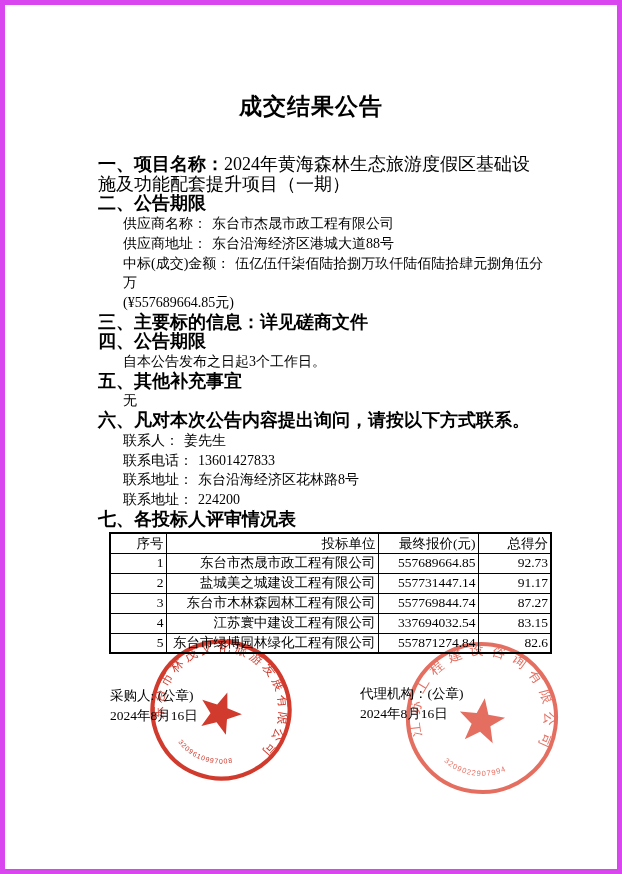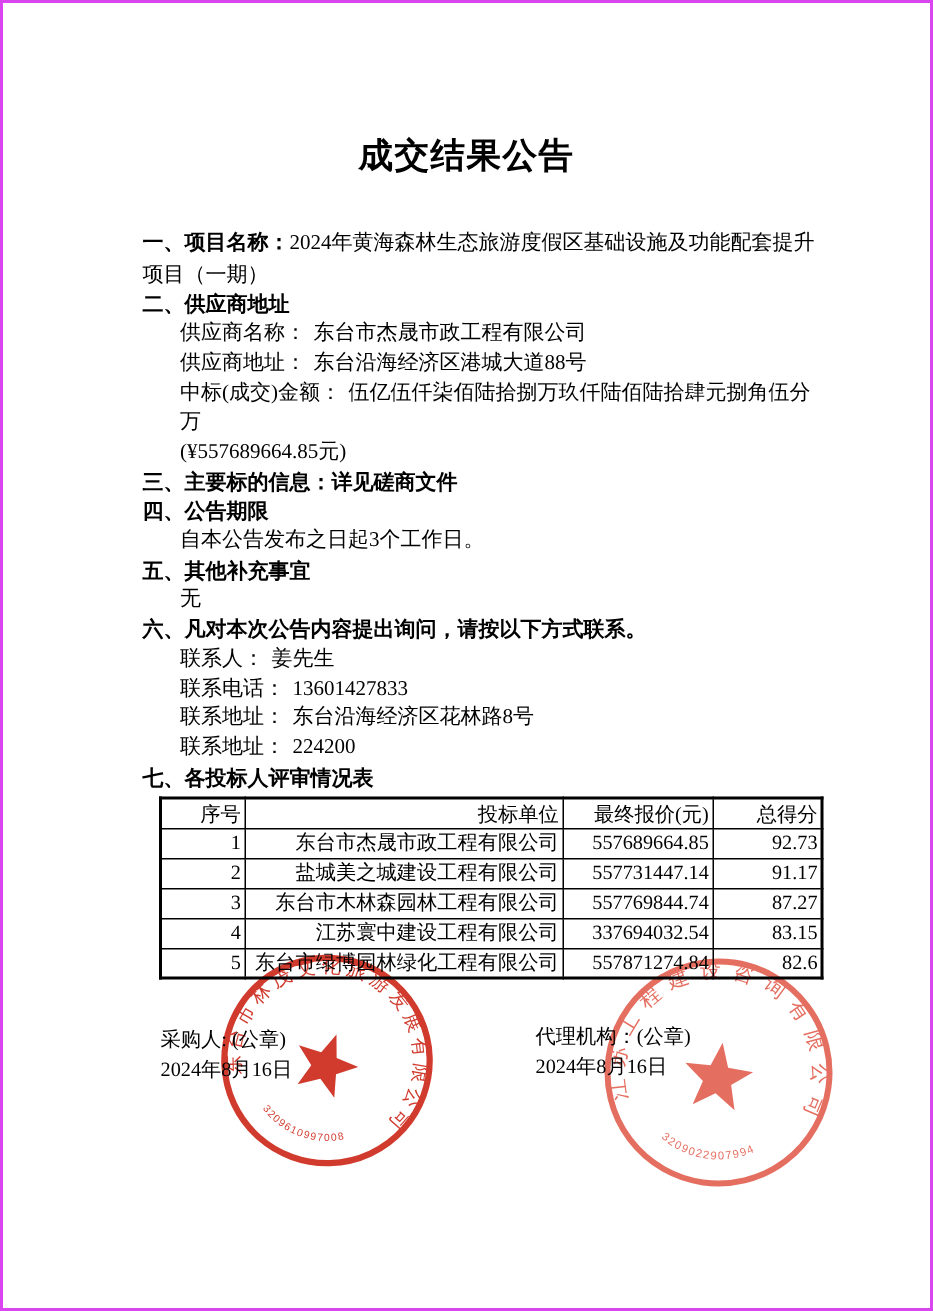--- a/index.html
+++ b/index.html
@@ -1,31 +1,31 @@
 <!DOCTYPE html>
 <html><head>
 <meta charset="utf-8">
 <style>
   * { box-sizing: border-box; margin: 0; padding: 0; }
   html,body { width: 622px; height: 874px; }
   body { background: #fff; font-family: "Liberation Serif", "DejaVu Serif", serif; color: #000; }
   .page {
     position: relative; width: 622px; height: 874px;
-    background: #fff; border: 2px solid #d946ef; overflow: hidden;
+    background: #fff; border: 5px solid #d946ef; overflow: hidden;
   }
   .doc-title {
     margin-top: 86px; text-align: center;
     font-family: "Liberation Sans", "DejaVu Sans", sans-serif;
     font-size: 23px; font-weight: bold; letter-spacing: 1px;
   }
   .content { margin: 33px 70px 0 93px; font-size: 14px; }
   p { line-height: 19.7px; }
   .sec {
     font-family: "Liberation Sans", "DejaVu Sans", sans-serif;
-    font-weight: bold; font-size: 14px;
+    font-weight: bold; font-size: 18px;
   }
   .sec .serif {
     font-family: "Liberation Serif", "DejaVu Serif", serif;
     font-weight: normal;
   }
   .ind { padding-left: 25px; }
   .lbl { margin-right: 5px; }
   .block { display: block; }
   table {
     border-collapse: collapse; table-layout: fixed;
@@ -53,21 +53,21 @@
 
 <div class="page">
 
   <h1 class="doc-title">成交结果公告</h1>
 
   <div class="content">
     <p class="sec">
       <b>一、项目名称：</b><span class="serif">2024年黄海森林生态旅游度假区基础设施及功能配套提升项目（一期）</span>
     </p>
 
-    <p class="sec">二、供应商地址</p>
+    <p class="sec">二、公告期限</p>
     <p class="ind">
       <span class="lbl">供应商名称：</span><span>东台市杰晟市政工程有限公司</span>
     </p>
     <p class="ind">
       <span class="lbl">供应商地址：</span><span>东台沿海经济区港城大道88号</span>
     </p>
     <p class="ind">
       <span class="lbl">中标(成交)金额：</span><span>伍亿伍仟柒佰陆拾捌万玖仟陆佰陆拾肆元捌角伍分万</span><span class="block">(¥557689664.85元)</span>
     </p>
 

